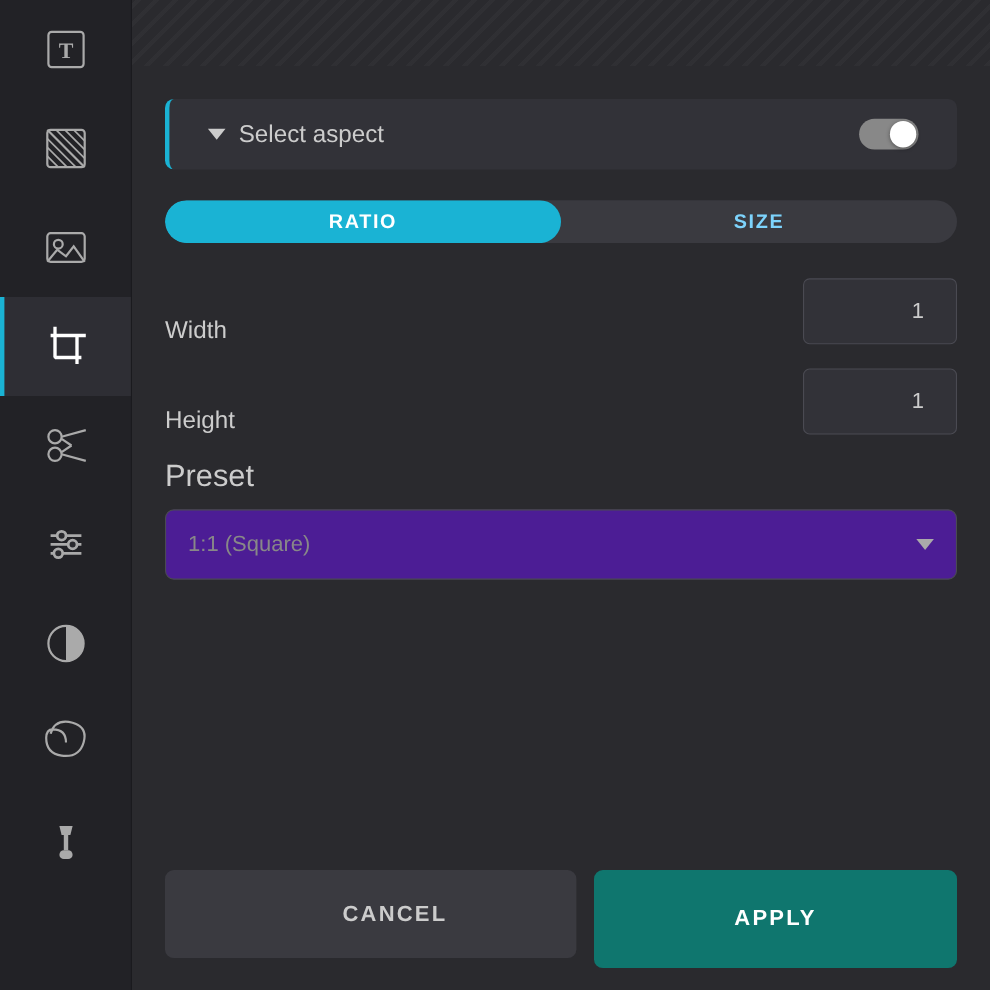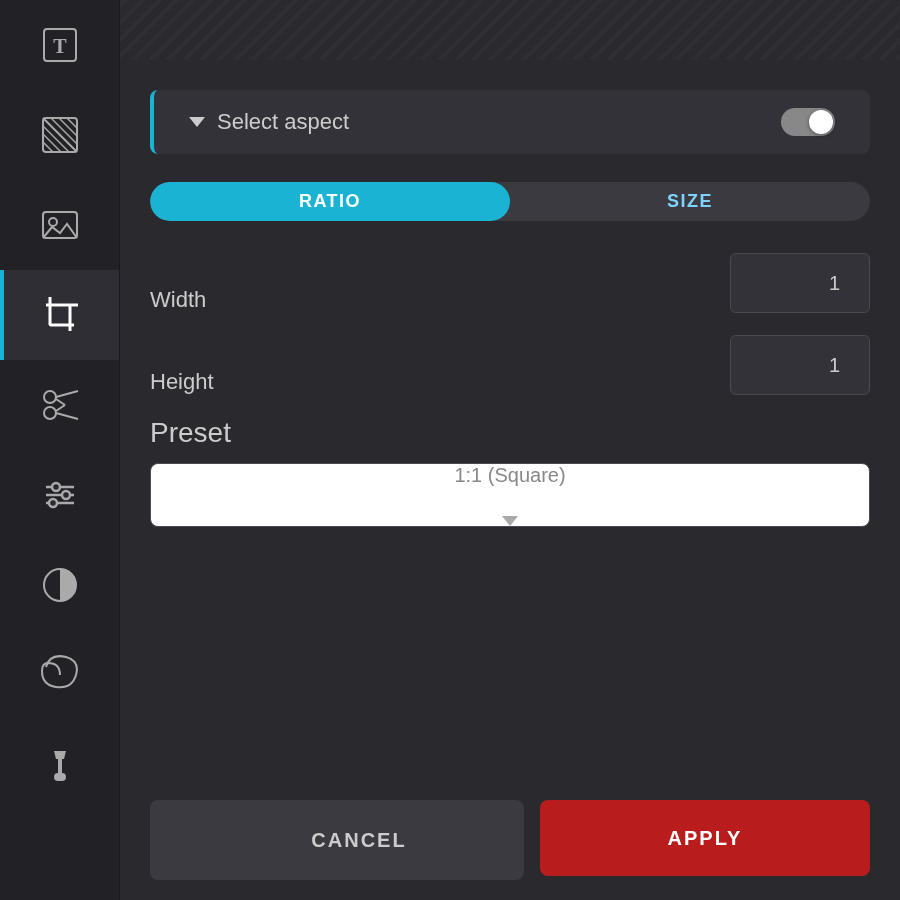--- a/index.html
+++ b/index.html
@@ -216,31 +216,30 @@
     .preset-label {
       color: #ccc;
       font-size: 28px;
       font-weight: 400;
       margin-bottom: 14px;
     }
 
     .preset-dropdown {
       width: 100%;
       height: 64px;
-      background: #ffffff;
+      background: #4c1d95;
       border: 1.5px solid #4a4a52;
       border-radius: 8px;
       display: flex;
       align-items: center;
       justify-content: space-between;
       padding: 0 20px;
       cursor: pointer;
       color: #888;
       font-size: 20px;
-      flex-direction: column;
     }
 
     .dropdown-arrow {
       width: 0;
       height: 0;
       border-left: 8px solid transparent;
       border-right: 8px solid transparent;
       border-top: 10px solid #aaa;
     }
 
@@ -262,22 +261,22 @@
       font-size: 20px;
       font-weight: 700;
       letter-spacing: 2px;
       cursor: pointer;
       text-transform: uppercase;
       padding-left: 44px;
     }
 
     .btn-apply {
       flex: 1;
-      height: 76px;
-      background: #b91c1c;
+      height: 89px;
+      background: #0f766e;
       border: none;
       border-radius: 8px;
       color: #fff;
       font-size: 20px;
       font-weight: 700;
       letter-spacing: 2px;
       cursor: pointer;
       text-transform: uppercase;
     }
 

